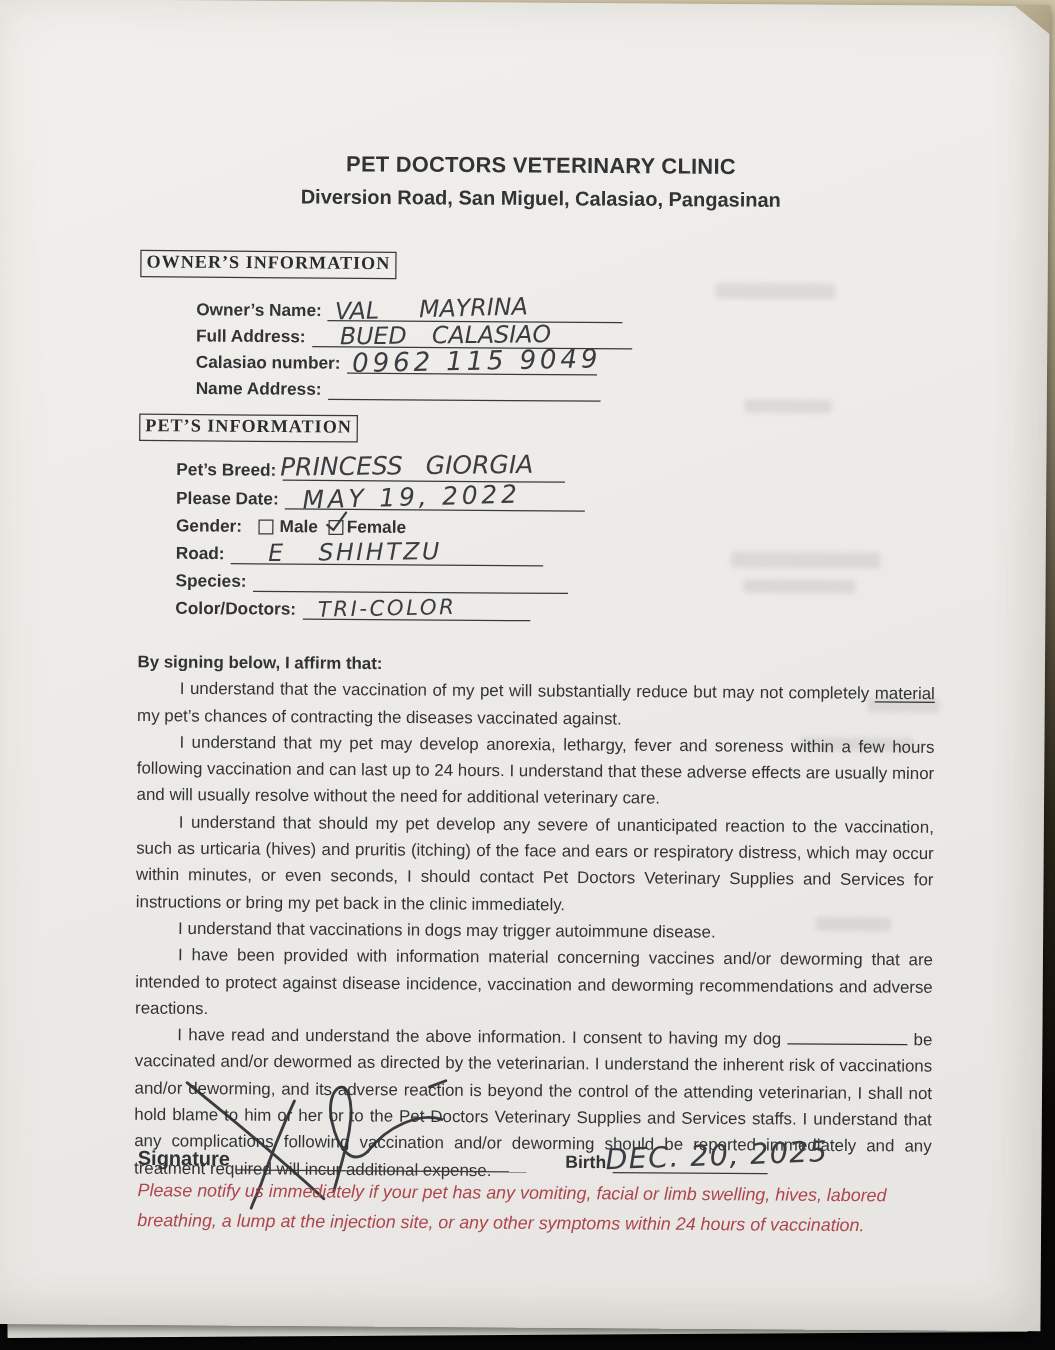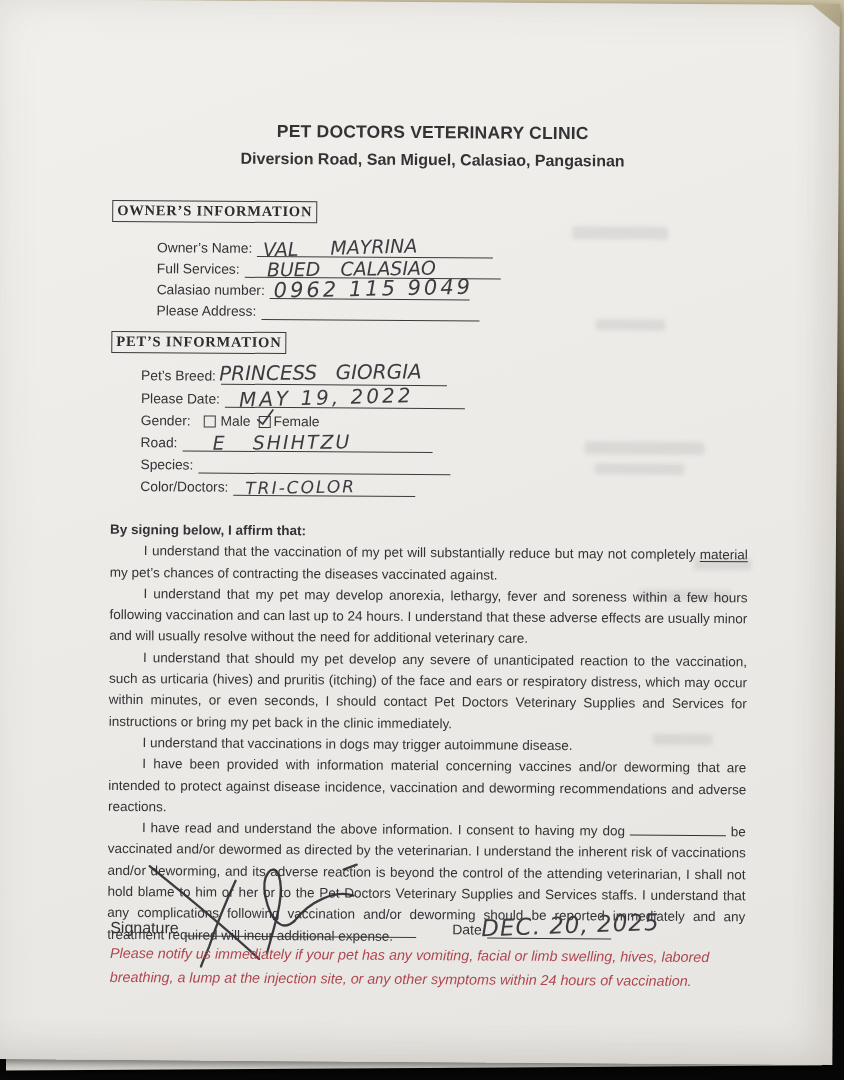--- a/index.html
+++ b/index.html
@@ -46,29 +46,29 @@
   .clinic-address{font-size:16px;font-weight:bold;margin-top:8px;}
   
   .sec-head{
     position:absolute;left:116px;
     font-family:"Liberation Serif", serif;font-weight:bold;font-size:14.5px;
     letter-spacing:.8px;color:#2c2c2e;
     border:1.6px solid #3a3a3c;padding:1px 4px 2px 4px;background:transparent;
   }
   
   .frow{position:absolute;display:flex;align-items:flex-end;height:20px;}
-  .flabel{font-weight:normal;font-size:13.8px;color:#333336;white-space:nowrap;padding-right:5px;line-height:17px;}
+  .flabel{font-weight:bold;font-size:13.8px;color:#333336;white-space:nowrap;padding-right:5px;line-height:17px;}
   .fline{display:inline-block;border-bottom:1.7px solid #3a3a3c;height:16px;position:relative;}
   .hand{
     position:absolute;bottom:-2px;
     font-family:"DejaVu Sans", sans-serif;font-style:italic;
     color:#3c3c42;white-space:nowrap;pointer-events:none;
   }
   .cbox{display:inline-block;width:10px;height:10px;border:1.5px solid #3a3a3c;margin:0 5px 2px 8px;position:relative;}
-  .copt{font-weight:normal;font-size:13.8px;color:#333336;line-height:17px;}
+  .copt{font-weight:bold;font-size:13.8px;color:#333336;line-height:17px;}
   .tick-svg{position:absolute;left:-3px;top:-6px;overflow:visible;}
   
   .consent{position:absolute;left:116px;top:519px;width:638px;color:#333336;}
   .consent p{margin:0;text-align:justify;font-size:13.5px;line-height:21.3px;text-indent:34px;}
   .consent p.affirm{font-weight:bold;text-indent:0;}
   .u-word{text-decoration:underline;text-underline-offset:2px;}
   .blank-inline{display:inline-block;width:96px;height:12px;border-bottom:1.5px solid #333336;}
   
   .sig-svg{position:absolute;left:146px;top:858px;overflow:visible;pointer-events:none;}
   .notice{
@@ -105,33 +105,33 @@
 
     <div class="sec-head" style="top:200px;">OWNER’S INFORMATION</div>
 
     <div class="frow" style="left:161px;top:236px;">
       <span class="flabel">Owner’s Name:</span>
       <span class="fline" style="width:236px;">
         <span class="hand" style="left:6px;font-size:19px;word-spacing:26px;transform:rotate(-2deg);">VAL MAYRINA</span>
       </span>
     </div>
     <div class="frow" style="left:161px;top:257px;">
-      <span class="flabel">Full Services:</span>
+      <span class="flabel">Full Address:</span>
       <span class="fline" style="width:256px;">
         <span class="hand" style="left:22px;font-size:19px;word-spacing:14px;transform:rotate(-1deg);">BUED CALASIAO</span>
       </span>
     </div>
     <div class="frow" style="left:161px;top:278px;">
       <span class="flabel">Calasiao number:</span>
       <span class="fline" style="width:200px;">
         <span class="hand" style="left:4px;font-size:21px;letter-spacing:3px;transform:rotate(-1.5deg);">0962 115 9049</span>
       </span>
     </div>
     <div class="frow" style="left:161px;top:299px;">
-      <span class="flabel">Please Address:</span>
+      <span class="flabel">Name Address:</span>
       <span class="fline" style="width:218px;">
         <span class="hand"></span>
       </span>
     </div>
 
     <div class="sec-head" style="top:331px;">PET’S INFORMATION</div>
 
     <div class="frow" style="left:146px;top:364px;">
       <span class="flabel">Pet’s Breed:</span>
       <span class="fline" style="width:226px;">
@@ -182,21 +182,21 @@
       <p>I understand that vaccinations in dogs may trigger autoimmune disease.</p>
       <p>I have been provided with information material concerning vaccines and/or deworming that are intended to protect against disease incidence, vaccination and deworming recommendations and adverse reactions.</p>
       <p><span>I have read and understand the above information. I consent to having my dog </span><span class="blank-inline"></span><span> be vaccinated and/or dewormed as directed by the veterinarian. I understand the inherent risk of vaccinations and/or deworming, and its adverse reaction is beyond the control of the attending veterinarian, I shall not hold blame to him or her or to the Pet Doctors Veterinary Supplies and Services staffs. I understand that any complications following vaccination and/or deworming should be reported immediately and any treatment required will incur additional expense.</span></p>
     </div>
 
     <div class="frow" style="left:119px;top:916px;">
       <span class="flabel" style="font-size:16px;">Signature</span>
       <span class="fline" style="width:232px;border-bottom-width:1.8px;"></span>
     </div>
     <div class="frow" style="left:461px;top:916px;">
-      <span class="flabel" style="font-size:14px;">Date</span>
+      <span class="flabel" style="font-size:14px;">Birth</span>
       <span class="fline" style="width:124px;border-bottom-width:1.8px;">
         <span class="hand" style="left:-6px;bottom:0;font-size:23px;letter-spacing:1px;transform:rotate(-2.5deg);">DEC. 20, 2025</span>
       </span>
     </div>
 
     <svg class="sig-svg" width="240" height="120" viewBox="0 0 240 120">
       <g fill="none" stroke="#2d2d33" stroke-width="2.3" stroke-linecap="round" opacity="0.92">
         <path d="M 12 8 C 44 34, 78 60, 122 100"></path>
         <path d="M 98 22 C 88 44, 80 64, 72 88 C 69 96, 66 102, 64 108"></path>
         <path d="M 130 94 C 138 64, 148 34, 141 16 C 136 3, 123 15, 128 38 C 133 60, 144 74, 157 62"></path>

